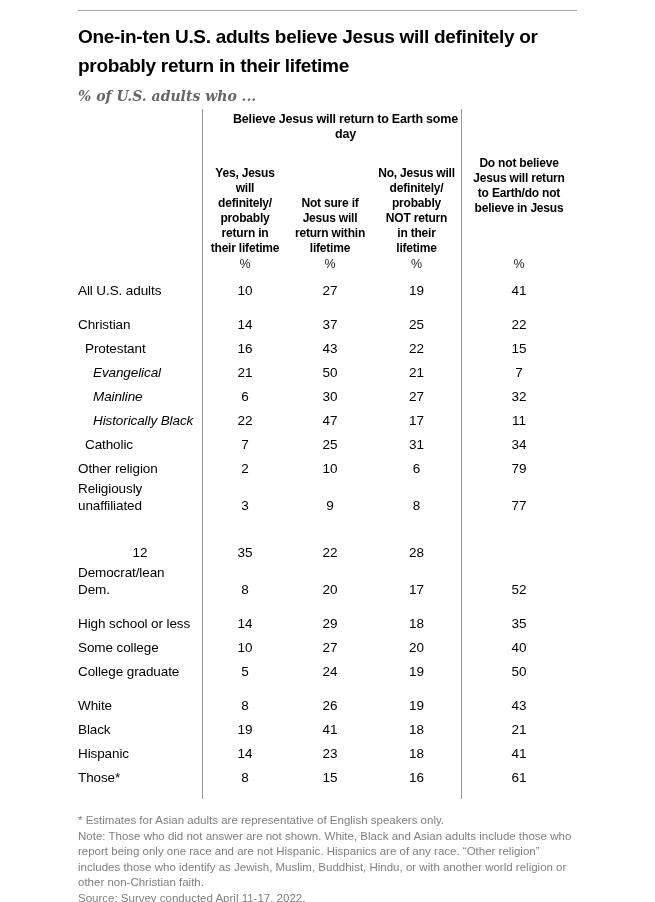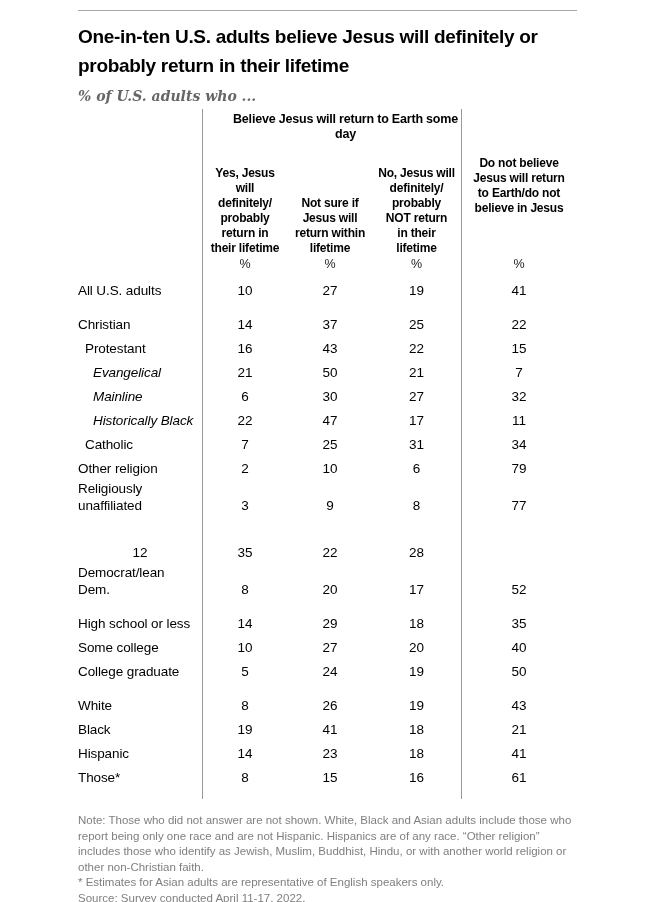--- a/index.html
+++ b/index.html
@@ -308,18 +308,18 @@
     <div class="rlabel indent-0">Those*</div>
     <div class="rval">8</div>
     <div class="rval">15</div>
     <div class="rval">16</div>
     <div class="rval">61</div>
   </div>
 </div>
   </div>
 
   <div class="footnotes">
+    <div>* Estimates for Asian adults are representative of English speakers only.</div>
     <div>Note: Those who did not answer are not shown. White, Black and Asian adults include those who report being only one race and are not Hispanic. Hispanics are of any race. “Other religion” includes those who identify as Jewish, Muslim, Buddhist, Hindu, or with another world religion or other non-Christian faith.</div>
-    <div>* Estimates for Asian adults are representative of English speakers only.</div>
     <div>Source: Survey conducted April 11-17, 2022.</div>
   </div>
 
 </div>
 
 </body></html>

